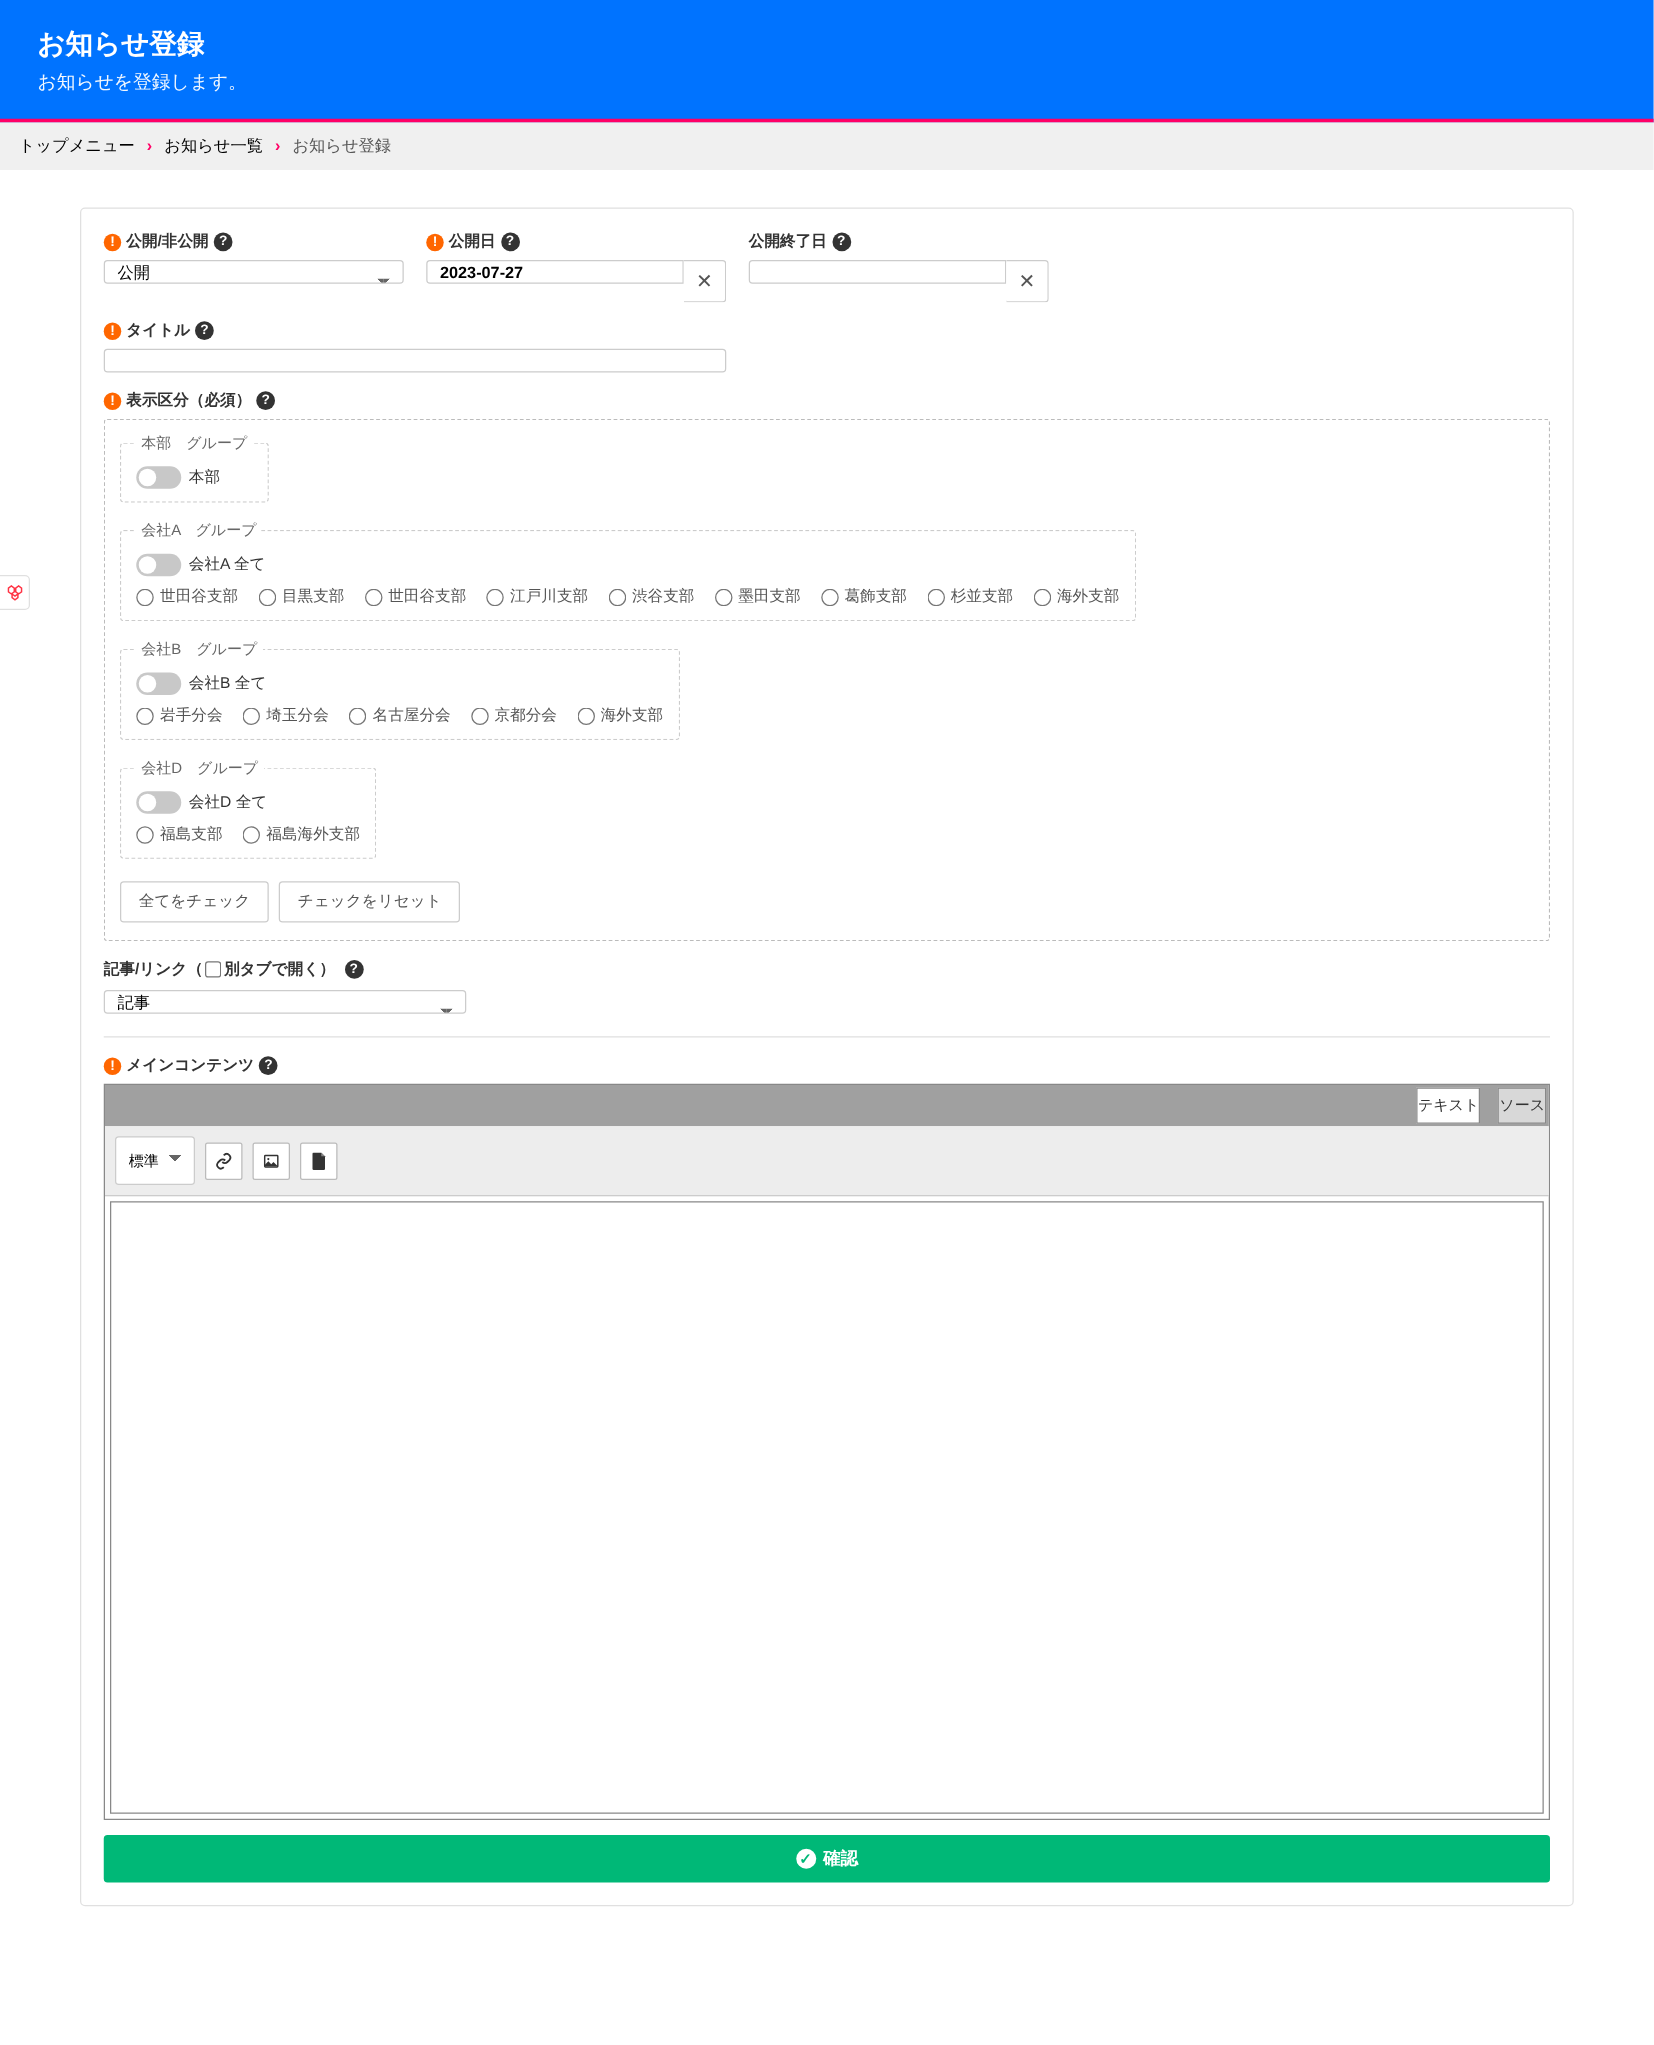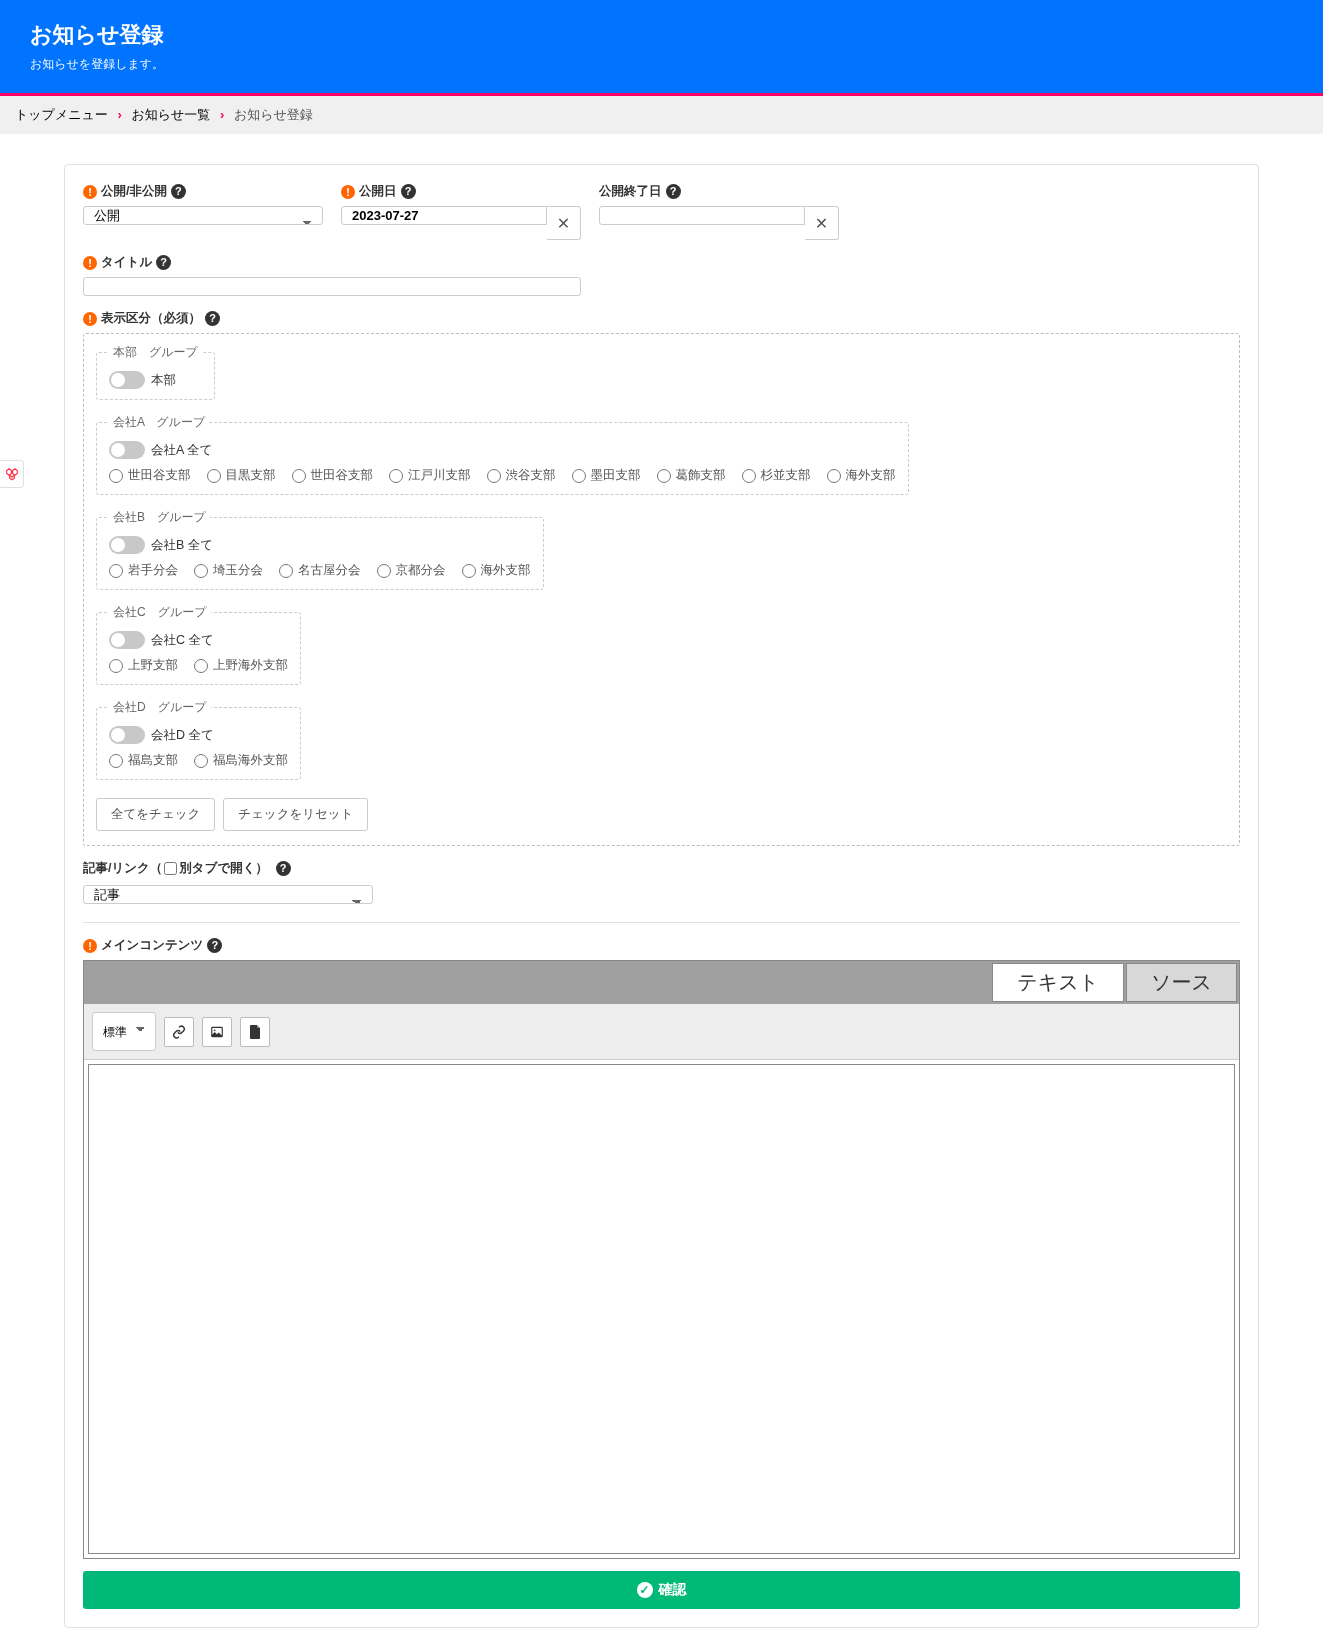--- a/index.html
+++ b/index.html
@@ -1,19 +1,19 @@
 <!DOCTYPE html>
 <html><head>
 <meta charset="utf-8">
 <style>
 *{box-sizing:border-box;margin:0;padding:0}
 body{font-family:"Hiragino Sans","Meiryo",sans-serif;font-size:13px;color:#333;background:#fff}
 .header{background:#0073ff;color:#fff;padding:20px 30px;border-bottom:3px solid #ff0066}
 .header h1{font-size:22px;font-weight:600;margin-bottom:6px}
-.header p{font-size:12px;opacity:.95}
+.header p{font-size:15px;opacity:.95}
 .breadcrumb{background:#f0f0f0;padding:10px 15px;font-size:13px}
 .breadcrumb a{color:#000000;text-decoration:none}
 .breadcrumb .sep{color:#ff0066;margin:0 6px;font-weight:bold}
 .breadcrumb .current{color:#555}
 .container{max-width:1225px;margin:30px auto;padding:0 15px}
 .card{border:1px solid #e0e0e0;border-radius:4px;padding:18px}
 .row{display:flex;gap:18px;margin-bottom:14px;flex-wrap:wrap}
 .field{display:flex;flex-direction:column}
 .field-label{font-size:12.5px;font-weight:600;margin-bottom:6px;display:flex;align-items:center;gap:4px}
 .req{display:inline-block;width:14px;height:14px;border-radius:50%;background:#ff6600;color:#fff;font-size:11px;font-weight:bold;text-align:center;line-height:14px}
@@ -34,21 +34,21 @@
 .radio-row{margin-top:8px;display:flex;flex-wrap:wrap;gap:16px}
 .radio-item{display:flex;align-items:center;gap:5px;font-size:12.5px;color:#555}
 .radio-item input{width:14px;height:14px}
 .btn{border:1px solid #ccc;background:#fff;border-radius:3px;padding:7px 14px;font-size:12.5px;cursor:pointer;color:#555}
 .btn-row{display:flex;gap:8px;margin-top:4px}
 .article-row{display:flex;align-items:center;gap:2px;margin:14px 0 8px;font-size:12.5px;font-weight:600}
 .article-row input[type=checkbox]{width:13px;height:13px}
 hr.divider{border:0;border-top:1px solid #e0e0e0;margin:18px 0 14px}
 .editor-wrap{border:1px solid #888;margin-top:6px}
 .editor-tabs{background:#a0a0a0;display:flex;justify-content:flex-end;padding:2px}
-.editor-tab{background:#fff;border:1px solid #888;padding:5px 24px;font-size:20px;cursor:pointer;margin-left:2px}
+.editor-tab{background:#fff;border:1px solid #888;padding:5px 0;font-size:12px;cursor:pointer;margin-left:14px}
 .editor-tab.inactive{background:#d8d8d8}
 .editor-toolbar{background:#ededed;padding:8px;display:flex;align-items:center;gap:8px;border-bottom:1px solid #ccc}
 .editor-toolbar select{height:39px;font-size:12px}
 .tool-btn{width:30px;height:30px;border:1px solid #bbb;background:#fff;border-radius:2px;display:flex;align-items:center;justify-content:center;cursor:pointer}
 .editor-body{min-height:490px;border:1px solid #888;margin:4px;background:#fff}
 .confirm-btn{width:100%;background:#00b877;color:#fff;border:0;border-radius:3px;padding:10px;font-size:14px;font-weight:600;margin-top:12px;cursor:pointer;display:flex;align-items:center;justify-content:center;gap:6px}
 .check-circle{display:inline-block;width:16px;height:16px;border-radius:50%;background:#fff;color:#00b877;font-size:12px;font-weight:bold;text-align:center;line-height:16px}
 .side-tab{position:fixed;left:0;top:460px;width:24px;height:28px;background:#fff;border:1px solid #e0e0e0;border-left:0;border-top-right-radius:4px;border-bottom-right-radius:4px;display:flex;align-items:center;justify-content:center;color:#ff3344}
 svg{display:block}
 </style>
@@ -183,30 +183,20 @@
                 </label>
                 <label class="radio-item">
                   <input type="radio" style="">
                   <span>京都分会</span>
                 </label>
                 <label class="radio-item">
                   <input type="radio" style="">
                   <span>海外支部</span>
                 </label>
               </div></fieldset></div>
-          <div><fieldset class="group"><legend>会社C　グループ</legend><div><label class="toggle"><input type="checkbox" style=""><span class="toggle-slider"></span></label><span class="toggle-label">会社C 全て</span></div><div class="radio-row">
-                <label class="radio-item">
-                  <input type="radio" style="">
-                  <span>上野支部</span>
-                </label>
-                <label class="radio-item">
-                  <input type="radio" style="">
-                  <span>上野海外支部</span>
-                </label>
-              </div></fieldset></div>
           <div><fieldset class="group"><legend>会社D　グループ</legend><div><label class="toggle"><input type="checkbox" style=""><span class="toggle-slider"></span></label><span class="toggle-label">会社D 全て</span></div><div class="radio-row">
                 <label class="radio-item">
                   <input type="radio" style="">
                   <span>福島支部</span>
                 </label>
                 <label class="radio-item">
                   <input type="radio" style="">
                   <span>福島海外支部</span>
                 </label>
               </div></fieldset></div>

